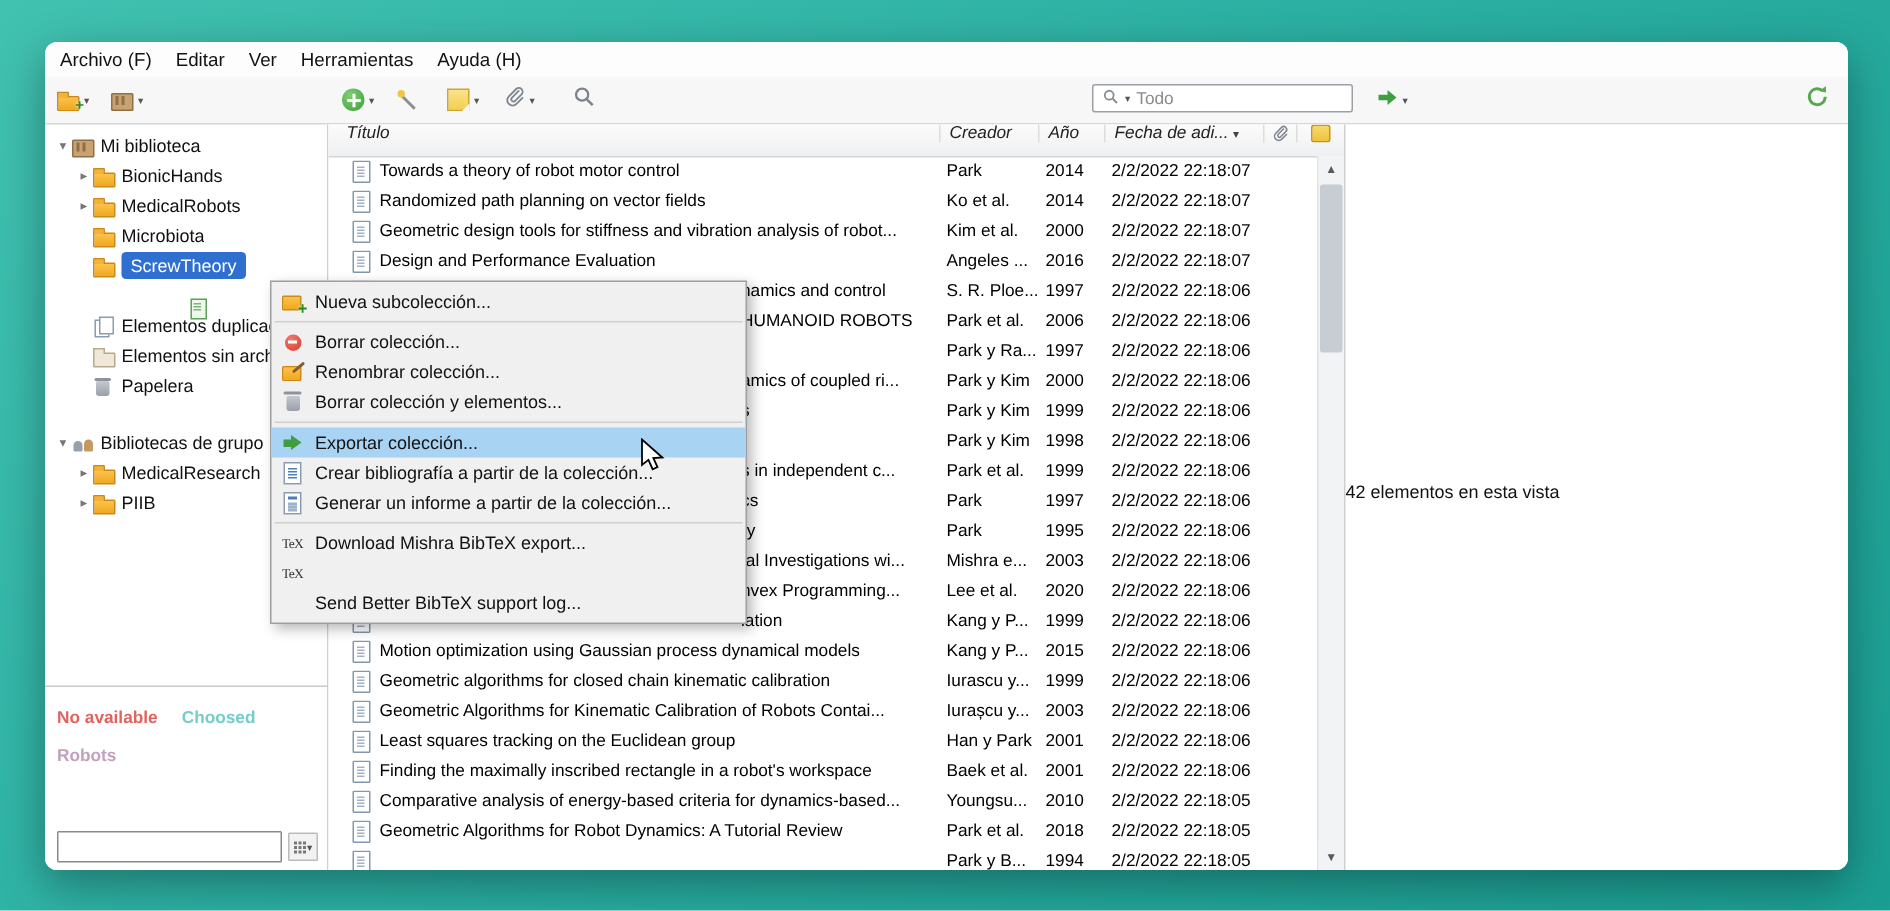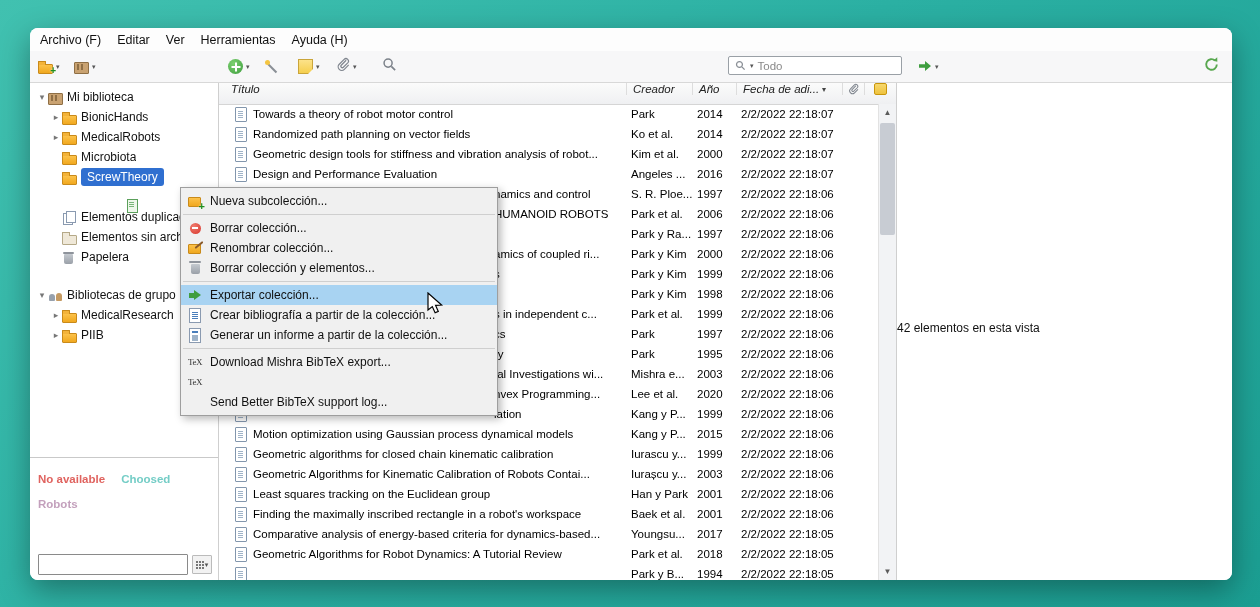--- a/index.html
+++ b/index.html
@@ -479,21 +479,21 @@
             <div class="cell cell-creator">Baek et al.</div>
             <div class="cell cell-year">2001</div>
             <div class="cell cell-date">2/2/2022 22:18:06</div>
           </div>
           <div class="row">
             <div class="cell cell-title">
               <div class="ic-doc"></div>
               <div class="title-text">Comparative analysis of energy-based criteria for dynamics-based...</div>
             </div>
             <div class="cell cell-creator">Youngsu...</div>
-            <div class="cell cell-year">2017</div>
+            <div class="cell cell-year">2010</div>
             <div class="cell cell-date">2/2/2022 22:18:05</div>
           </div>
           <div class="row">
             <div class="cell cell-title">
               <div class="ic-doc"></div>
               <div class="title-text">Geometric Algorithms for Robot Dynamics: A Tutorial Review</div>
             </div>
             <div class="cell cell-creator">Park et al.</div>
             <div class="cell cell-year">2018</div>
             <div class="cell cell-date">2/2/2022 22:18:05</div>

